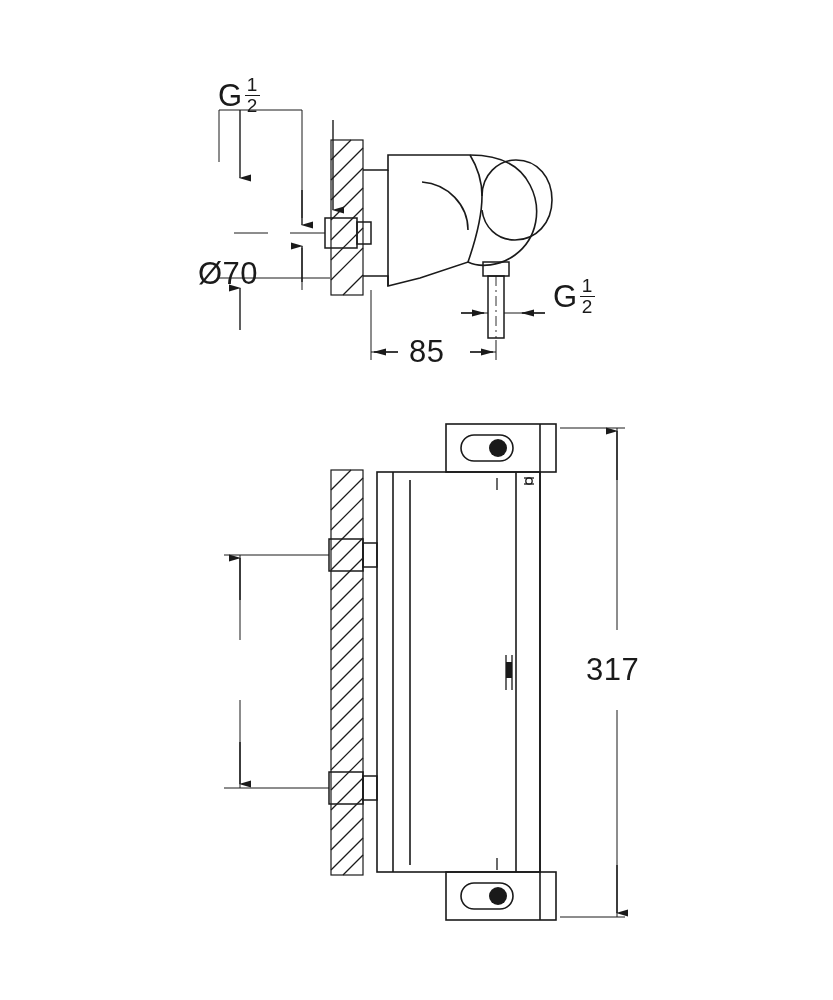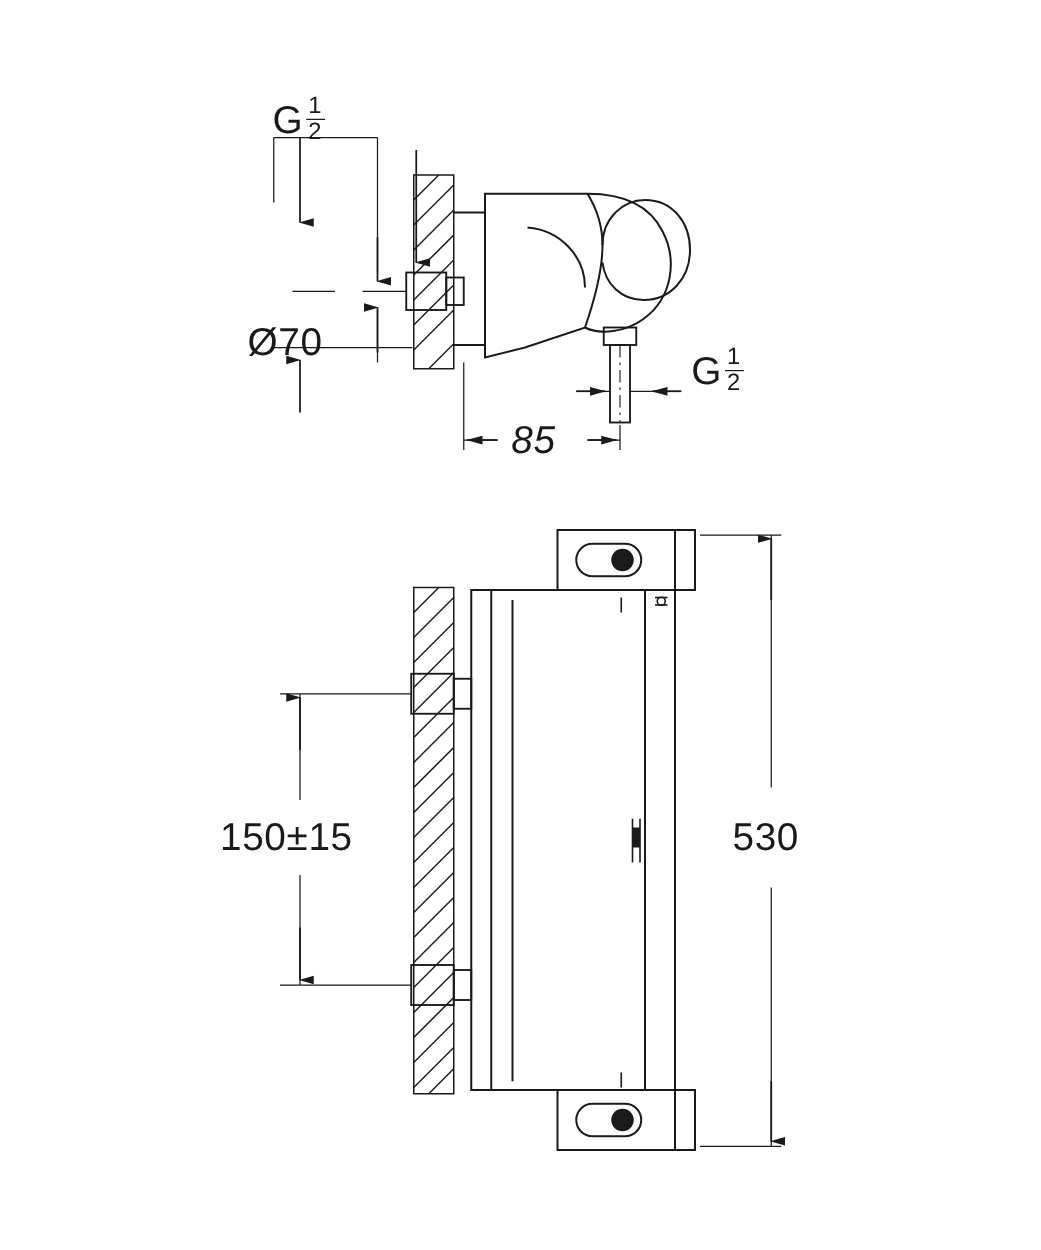--- a/index.html
+++ b/index.html
@@ -252,23 +252,22 @@
       </g>
     </g>
   </svg>
 
   <div class="dim-label" style="left:218px; top:76px;">
     <span class="gtext">G</span><span class="frac"><span class="num">1</span><span class="den">2</span></span>
   </div>
 
   <div class="dim-label" style="left:198px; top:216px;margin-top:40px;">Ø70</div>
 
-  <div class="dim-label" style="left:409px; top:334px;font-style:italic;">85</div>
+  <div class="dim-label" style="left:409px; top:334px;">85</div>
 
   <div class="dim-label" style="left:553px; top:277px;">
     <span class="gtext">G</span><span class="frac"><span class="num">1</span><span class="den">2</span></span>
   </div>
 
-  <div class="dim-label" style="left:176px; top:652px;">150±15</div>
-
-  <div class="dim-label" style="left:586px; top:652px;">530</div>
+
+  <div class="dim-label" style="left:586px; top:652px;">317</div>
 
 </div>
 
 </body></html>

